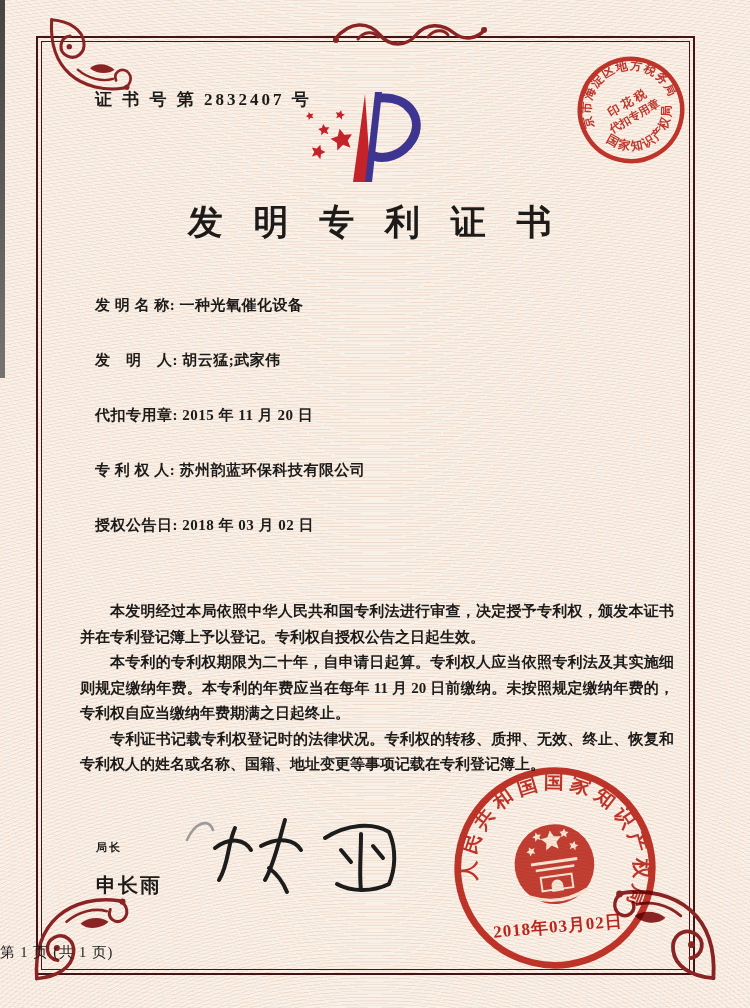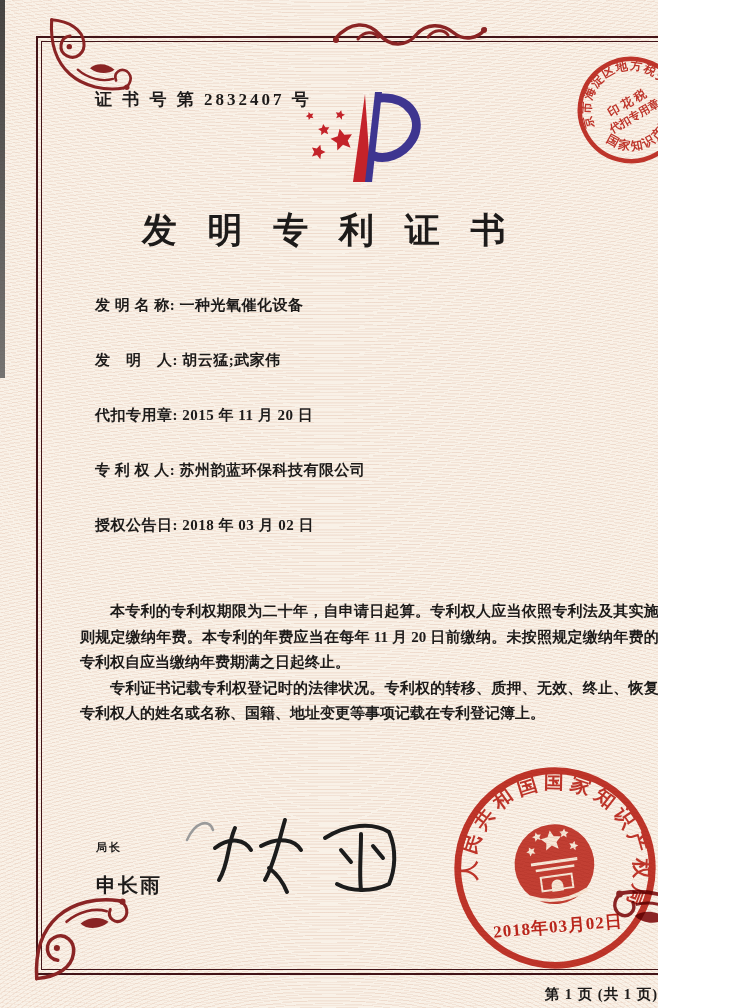--- a/index.html
+++ b/index.html
@@ -2,51 +2,51 @@
 <html style="--seal-red: #c0281e; --frame-maroon: #431418; --logo-red: #c4232a; --logo-purple: #3e3590; --ornament-red: #8a2424;"><head>
 <meta charset="utf-8">
 <style>
   :root{
     --seal-red:#c0281e; --frame-maroon:#431418; --logo-red:#c4232a;
     --logo-purple:#3e3590; --ornament-red:#8a2424; --ink:#1d1b1a;
   }
   *{margin:0;padding:0;box-sizing:border-box;}
   html,body{width:750px;height:1008px;}
   body{font-family:"Liberation Serif","DejaVu Serif",serif;color:var(--ink);}
-  .page{position:relative;width:658px;height:1008px;overflow:hidden;
+  .page{position:relative;width:750px;height:1008px;overflow:hidden;
     background:
       repeating-radial-gradient(1200px 780px at 50% 118%, rgba(206,150,122,.16) 0 1.4px, rgba(0,0,0,0) 1.4px 5px),
       repeating-radial-gradient(1400px 900px at 50% -22%, rgba(206,150,122,.10) 0 1.4px, rgba(0,0,0,0) 1.4px 6px),
       #f9f1e7;}
   .scan-edge{position:absolute;left:0;top:52;width:5px;height:378px;
     background:linear-gradient(#1a1a1a,#555);opacity:.8;}
   .frame{position:absolute;left:36px;top:36px;width:659px;height:939px;
     border:2px solid var(--frame-maroon);}
   .frame::before{content:"";position:absolute;inset:3px;border:1px solid var(--frame-maroon);}
   .cert-no{position:absolute;left:95px;top:88px;font-size:17px;font-weight:bold;letter-spacing:3px;}
   .logo{position:absolute;left:296px;top:86px;width:140px;height:104px;}
   .title{position:absolute;left:0;right:0;top:199px;text-align:center;
-    font-size:35px;font-weight:bold;letter-spacing:11px;margin-top:8px;}
+    font-size:35px;font-weight:bold;letter-spacing:11px;}
   .fields{position:absolute;left:95px;top:296px;width:560px;}
   .field-row{height:55px;font-size:15px;font-weight:bold;letter-spacing:.5px;}
   .paragraphs{position:absolute;left:80px;top:599px;width:594px;
     font-size:15px;font-weight:bold;line-height:25.5px;text-align:justify;}
   .paragraphs p{text-indent:2em;}
   .sig-title{position:absolute;left:96px;top:840px;font-size:11px;font-weight:bold;letter-spacing:2px;}
   .sig-name{position:absolute;left:96px;top:872px;font-size:20px;font-weight:bold;letter-spacing:2px;}
   .signature-ink{position:absolute;left:165px;top:798px;width:250px;height:112px;}
   .tax-stamp{position:absolute;left:565px;top:44px;width:132px;height:132px;
     mix-blend-mode:multiply;opacity:.92;}
   .office-seal{position:absolute;left:448px;top:761px;width:214px;height:214px;
     mix-blend-mode:multiply;opacity:.93;}
   .seal-date{position:absolute;left:462px;top:915px;width:192px;text-align:center;
     color:var(--seal-red);font-size:17px;font-weight:bold;letter-spacing:1px;
     transform:rotate(-5deg);mix-blend-mode:multiply;}
-  .page-footer{position:absolute;left:0;right:0;top:943px;text-align:right;
-    font-size:14.5px;font-weight:bold;letter-spacing:1px;margin-top:42px;}
+  .page-footer{position:absolute;left:0;right:0;top:943px;text-align:left;
+    font-size:14.5px;font-weight:normal;letter-spacing:1px;}
   .orn{position:absolute;}
   .orn-tl{left:44px;top:16px;width:92px;height:92px;transform:scaleY(-1);}
   .orn-topc{left:330px;top:8px;width:160px;height:52px;}
   .orn-bl{left:28px;top:878px;width:105px;height:105px;}
   .orn-br{left:608px;top:868px;width:115px;height:115px;transform:scaleX(-1);}
   .orn-stroke{fill:none;stroke:var(--ornament-red);stroke-linecap:round;}
   .orn-fill{fill:var(--ornament-red);}
   .seal-stroke{fill:none;stroke:var(--seal-red);}
   .seal-text{fill:var(--seal-red);font-family:"Liberation Serif","DejaVu Serif",serif;font-weight:bold;}
   .logo-red{fill:var(--logo-red);}
@@ -133,20 +133,21 @@
       <span>专 利 权 人:</span>
       <span>苏州韵蓝环保科技有限公司</span>
     </div>
     <div class="field-row">
       <span>授权公告日:</span>
       <span>2018 年 03 月 02 日</span>
     </div>
   </div>
 
   <div class="paragraphs">
+    <p>本发明经过本局依照中华人民共和国专利法进行审查，决定授予专利权，颁发本证书并在专利登记簿上予以登记。专利权自授权公告之日起生效。</p>
     <p>本专利的专利权期限为二十年，自申请日起算。专利权人应当依照专利法及其实施细则规定缴纳年费。本专利的年费应当在每年 11 月 20 日前缴纳。未按照规定缴纳年费的，专利权自应当缴纳年费期满之日起终止。</p>
     <p>专利证书记载专利权登记时的法律状况。专利权的转移、质押、无效、终止、恢复和专利权人的姓名或名称、国籍、地址变更等事项记载在专利登记簿上。</p>
   </div>
 
   <div class="sig-title">局长</div>
   <div class="sig-name">申长雨</div>
 
   <svg class="signature-ink" viewBox="0 0 250 112">
     <path class="ink-faint" d="M22,42 c8,-18 22,-22 26,-10"></path>
     <path class="ink-stroke" d="M70,30 c-8,18 -6,36 -16,52"></path>

